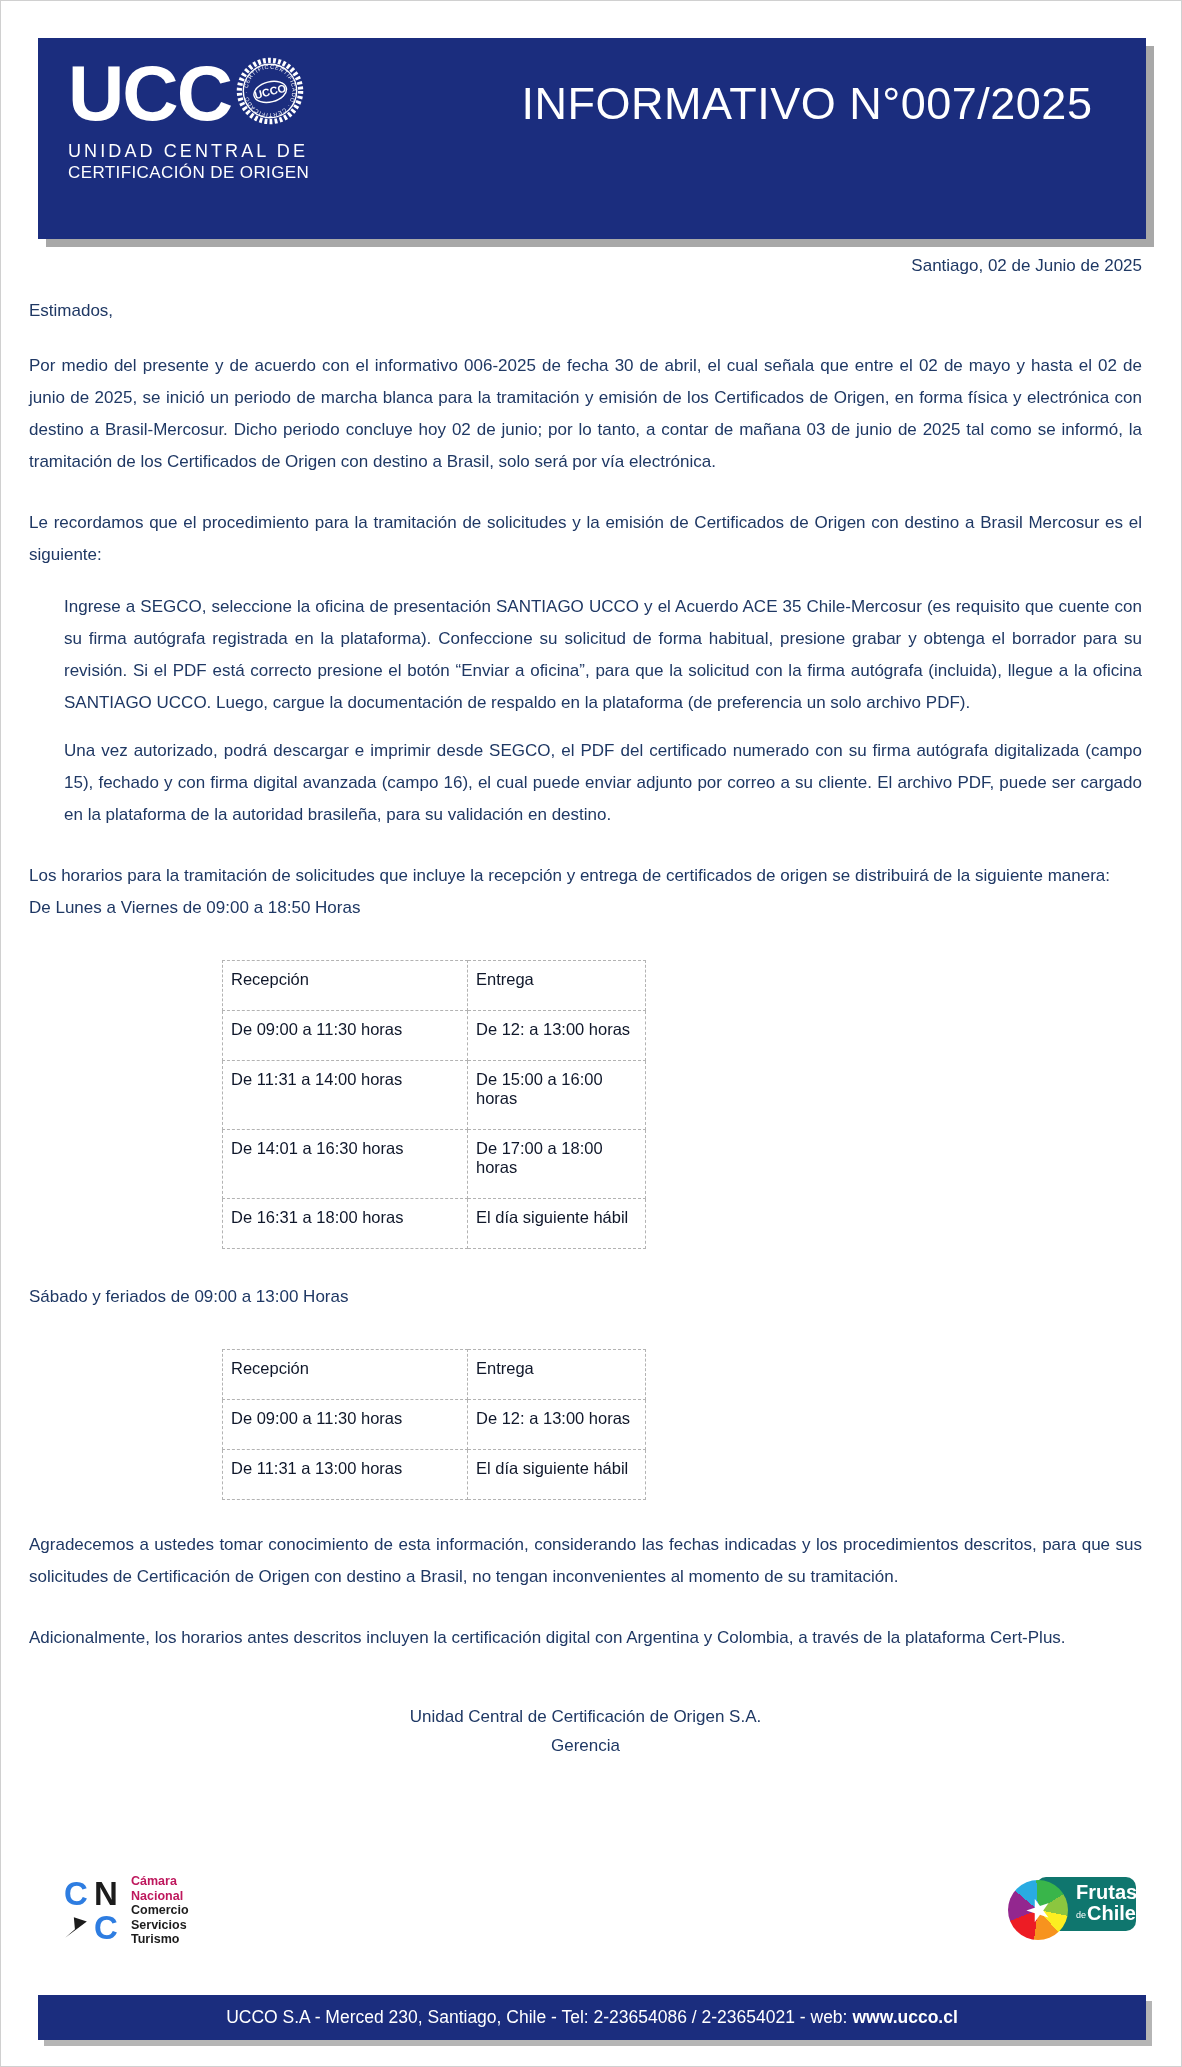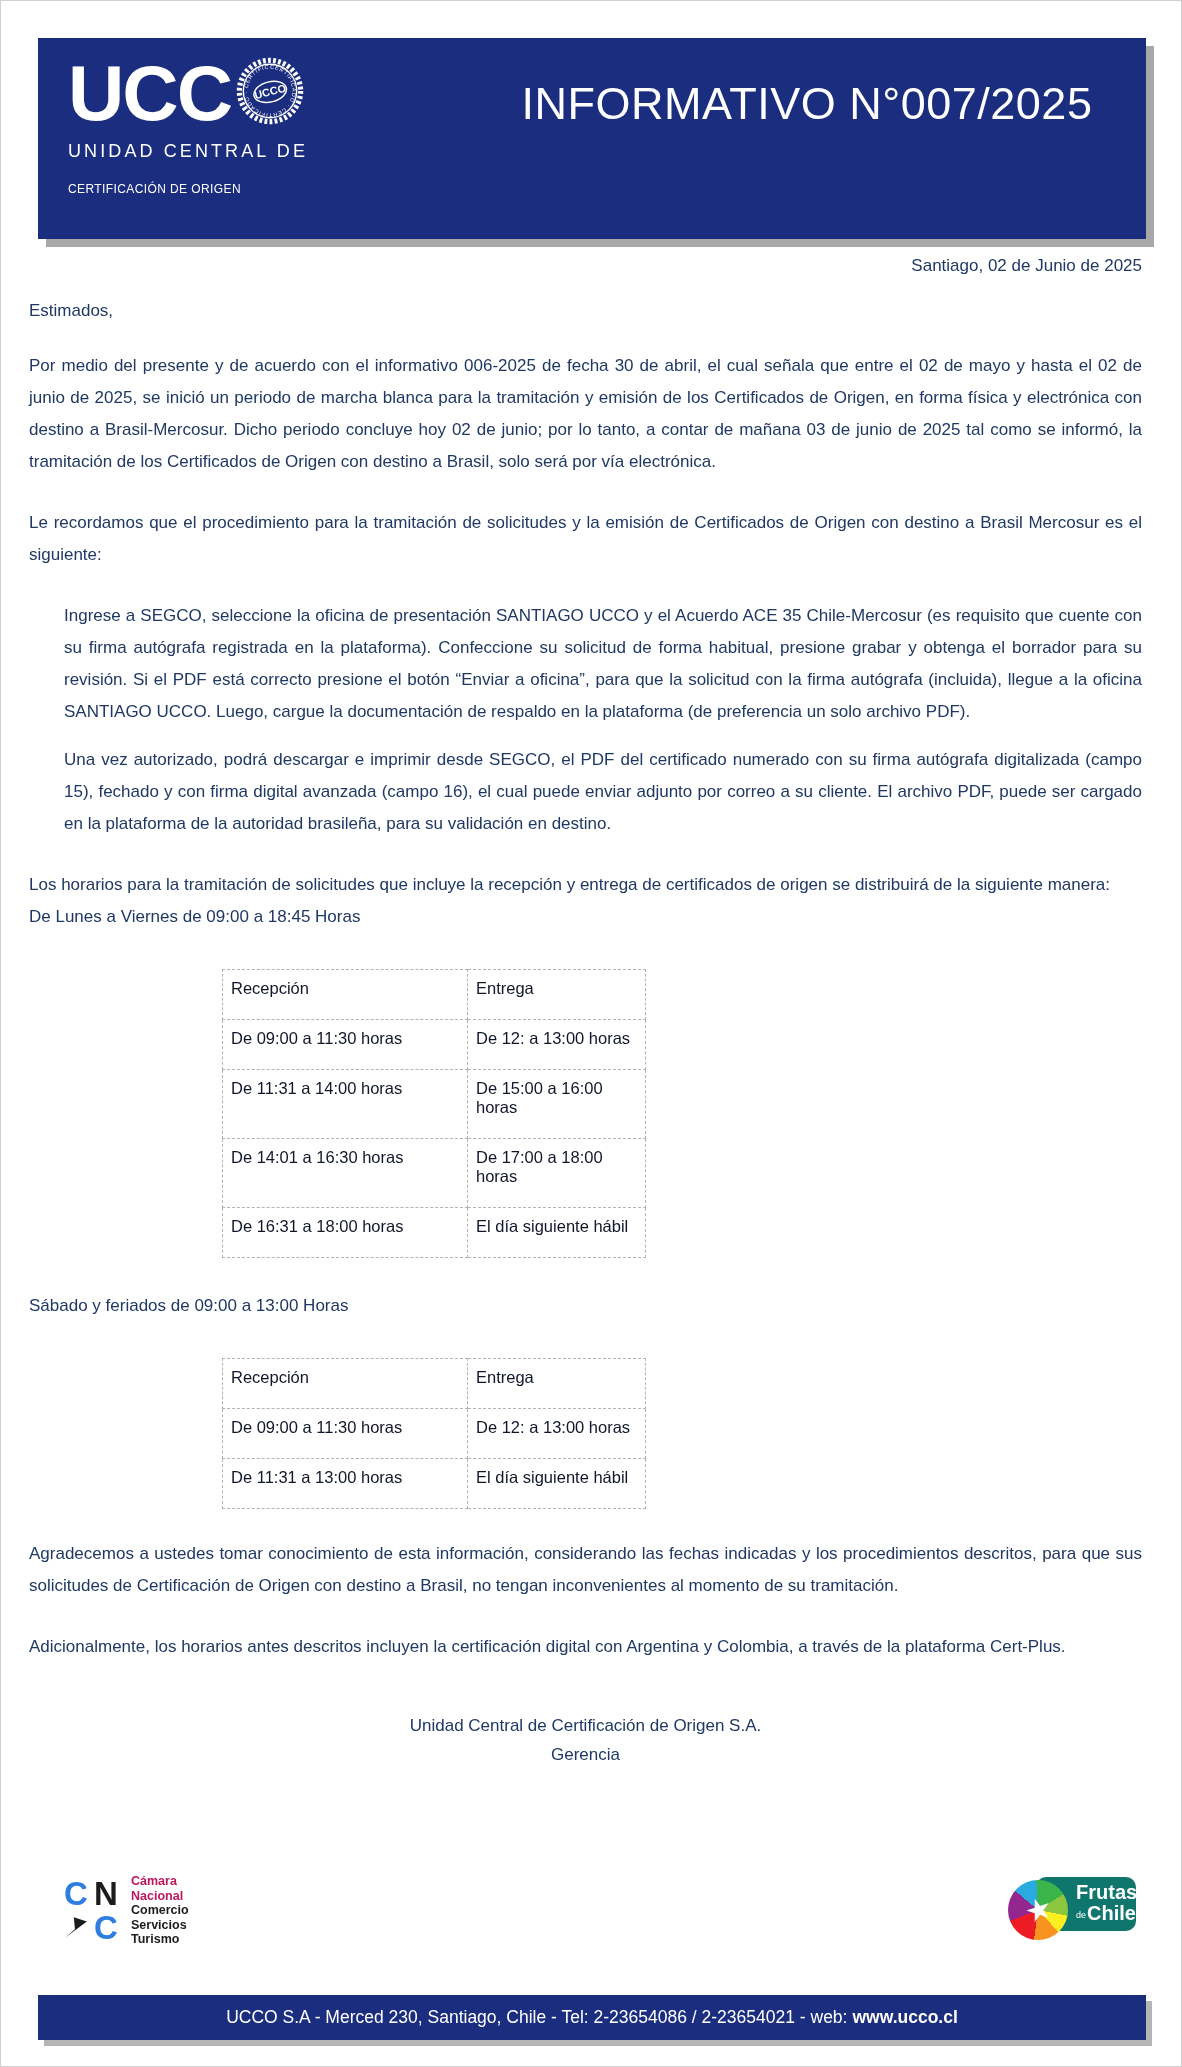--- a/index.html
+++ b/index.html
@@ -18,33 +18,33 @@
   .logo-top { display:flex; align-items:center; }
   .logo-acronym {
     color:#ffffff; font-size:78px; font-weight:700; line-height:1;
     letter-spacing:-2px; font-family:"Liberation Sans", sans-serif;
   }
   .seal { margin-left:4px; margin-top:-4px; }
   .logo-sub1 {
     color:#ffffff; font-size:18px; letter-spacing:3.1px; margin-top:9px; white-space:nowrap;
   }
   .logo-sub2 {
-    color:#ffffff; font-size:12px; letter-spacing:0.4px; margin-top:20px; white-space:nowrap;
+    color:#ffffff; font-size:17px; letter-spacing:0.4px; margin-top:1px; white-space:nowrap;
   }
   .header-title {
     position:absolute; left:470px; right:40px; top:40px; text-align:center;
     color:#ffffff; font-size:45px; font-weight:400; letter-spacing:0.5px; white-space:nowrap;
   }
   
   .content { position:absolute; left:28px; right:39px; top:255px; }
   .date-line { text-align:right; font-size:17px; }
   .greeting { margin-top:25px; font-size:17px; }
   .para { margin-top:29px; font-size:17px; line-height:32px; text-align:justify; }
   .indented { margin-left:35px; }
-  .indented .para { margin-top:29px; }
+  .indented .para { margin-top:20px; }
   .indented .para.no-gap { margin-top:16px; }
   .sched-label { font-size:17px; line-height:32px; }
   .sat-label { margin-top:32px; }
   
   table.schedule {
     border-collapse:collapse; margin-left:193px; margin-top:36px; table-layout:fixed;
   }
   table.schedule th, table.schedule td {
     border:1px dashed #b3b3b3; font-weight:400; text-align:left;
     font-size:16.5px; color:#0f172a; vertical-align:top;
@@ -132,21 +132,21 @@
 
     <p class="para">Por medio del presente y de acuerdo con el informativo 006-2025 de fecha 30 de abril,  el cual señala que entre el 02 de mayo y hasta el 02 de junio de 2025, se inició un periodo de marcha blanca para la tramitación y emisión de los Certificados de Origen, en forma física y electrónica con destino a Brasil-Mercosur. Dicho periodo concluye hoy 02 de junio; por lo tanto, a contar de mañana 03 de junio de 2025 tal como se informó, la tramitación de los Certificados de Origen con destino a Brasil, solo será por vía electrónica.</p>
     <p class="para">Le recordamos que el procedimiento para la tramitación de solicitudes y la emisión de Certificados de Origen con destino a Brasil Mercosur es el siguiente:</p>
 
     <div class="indented">
       <p class="para">Ingrese a SEGCO, seleccione la oficina de presentación SANTIAGO UCCO y el Acuerdo ACE 35 Chile-Mercosur (es requisito que cuente con su firma autógrafa registrada en la plataforma). Confeccione su solicitud de forma habitual,  presione grabar y obtenga el borrador para su revisión.  Si el PDF está correcto presione el botón “Enviar a oficina”, para que la solicitud con la firma autógrafa (incluida), llegue a la oficina SANTIAGO UCCO. Luego, cargue la documentación de respaldo en la plataforma (de preferencia un solo archivo PDF).</p>
       <p class="para no-gap">Una vez autorizado, podrá descargar e imprimir desde SEGCO, el PDF del certificado numerado con su firma autógrafa digitalizada (campo 15), fechado y con firma digital avanzada (campo 16), el cual puede enviar adjunto por correo a su cliente. El archivo PDF, puede ser cargado en la plataforma de la autoridad brasileña, para su validación en destino.</p>
     </div>
 
     <p class="para">Los horarios para la tramitación de solicitudes que incluye la recepción y entrega de certificados de origen se distribuirá de la siguiente manera:</p>
-    <p class="sched-label">De Lunes a Viernes de 09:00 a 18:45 Horas</p>
+    <p class="sched-label">De Lunes a Viernes de 09:00 a 18:50 Horas</p>
 
     <table class="schedule">
       <colgroup>
           <col class="c1">
           <col class="c2">
         </colgroup>
       <tbody>
           <tr>
         <th>Recepción</th>
         <th>Entrega</th>

